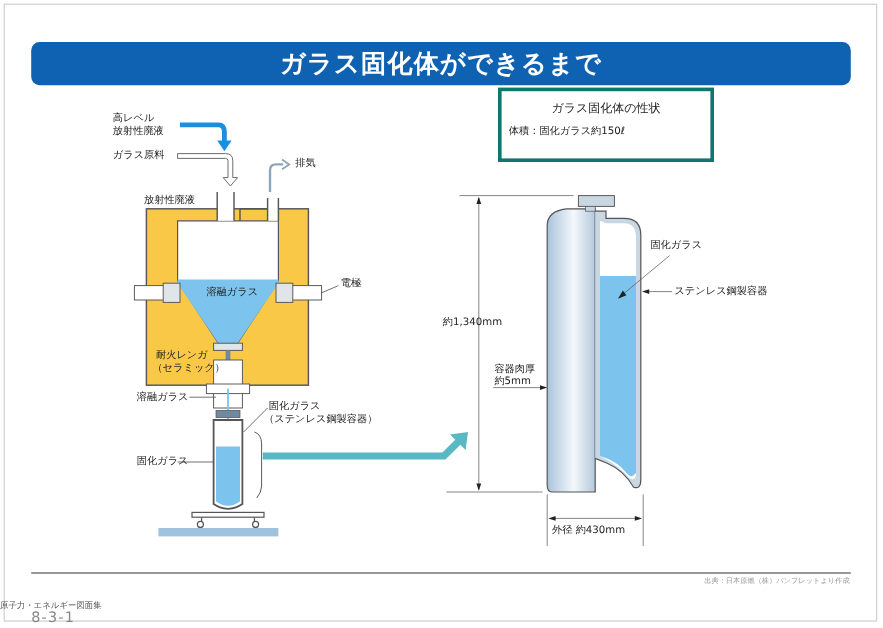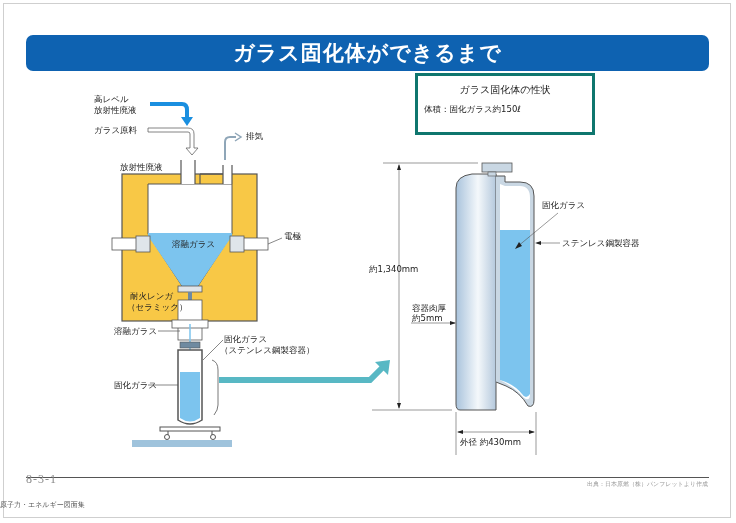--- a/index.html
+++ b/index.html
@@ -12,21 +12,21 @@
                display:flex; align-items:center; justify-content:center; }
   .title-bar span { color:#fff; font-size:21px; font-weight:bold; letter-spacing:1px; }
   .props-box { position:absolute; left:415px; top:73px; width:180px; height:62px;
                border:3px solid #0f766e; background:#fff; box-sizing:border-box; }
   .props-title { position:absolute; top:7px; left:0; width:100%; text-align:center;
                  font-size:10px; color:#222; }
   .props-line { position:absolute; left:6px; font-size:8.5px; color:#222; white-space:nowrap; }
   svg.diagram { position:absolute; left:0; top:0; }
   .lbl { position:absolute; font-size:8.5px; color:#222; white-space:nowrap; line-height:11px; }
   .footer-line { position:absolute; left:26px; top:477px; width:683px; height:1px; background:#555; }
-  .page-num { position:absolute; left:26px; top:472px; font-size:12px; color:#888; letter-spacing:1px;font-family:Liberation Serif, serif; }
+  .page-num { position:absolute; left:26px; top:507px; font-size:12px; color:#888; letter-spacing:1px; }
   .source { position:absolute; right:28px; top:480px; font-size:6px; color:#999; }
   .book { position:absolute; left:0; width:736px; top:500px; font-size:7px; color:#555; }
 </style>
 </head>
 <body>
 
 <div class="page-frame"></div>
 
 <div class="title-bar">
   <span>ガラス固化体ができるまで</span>

